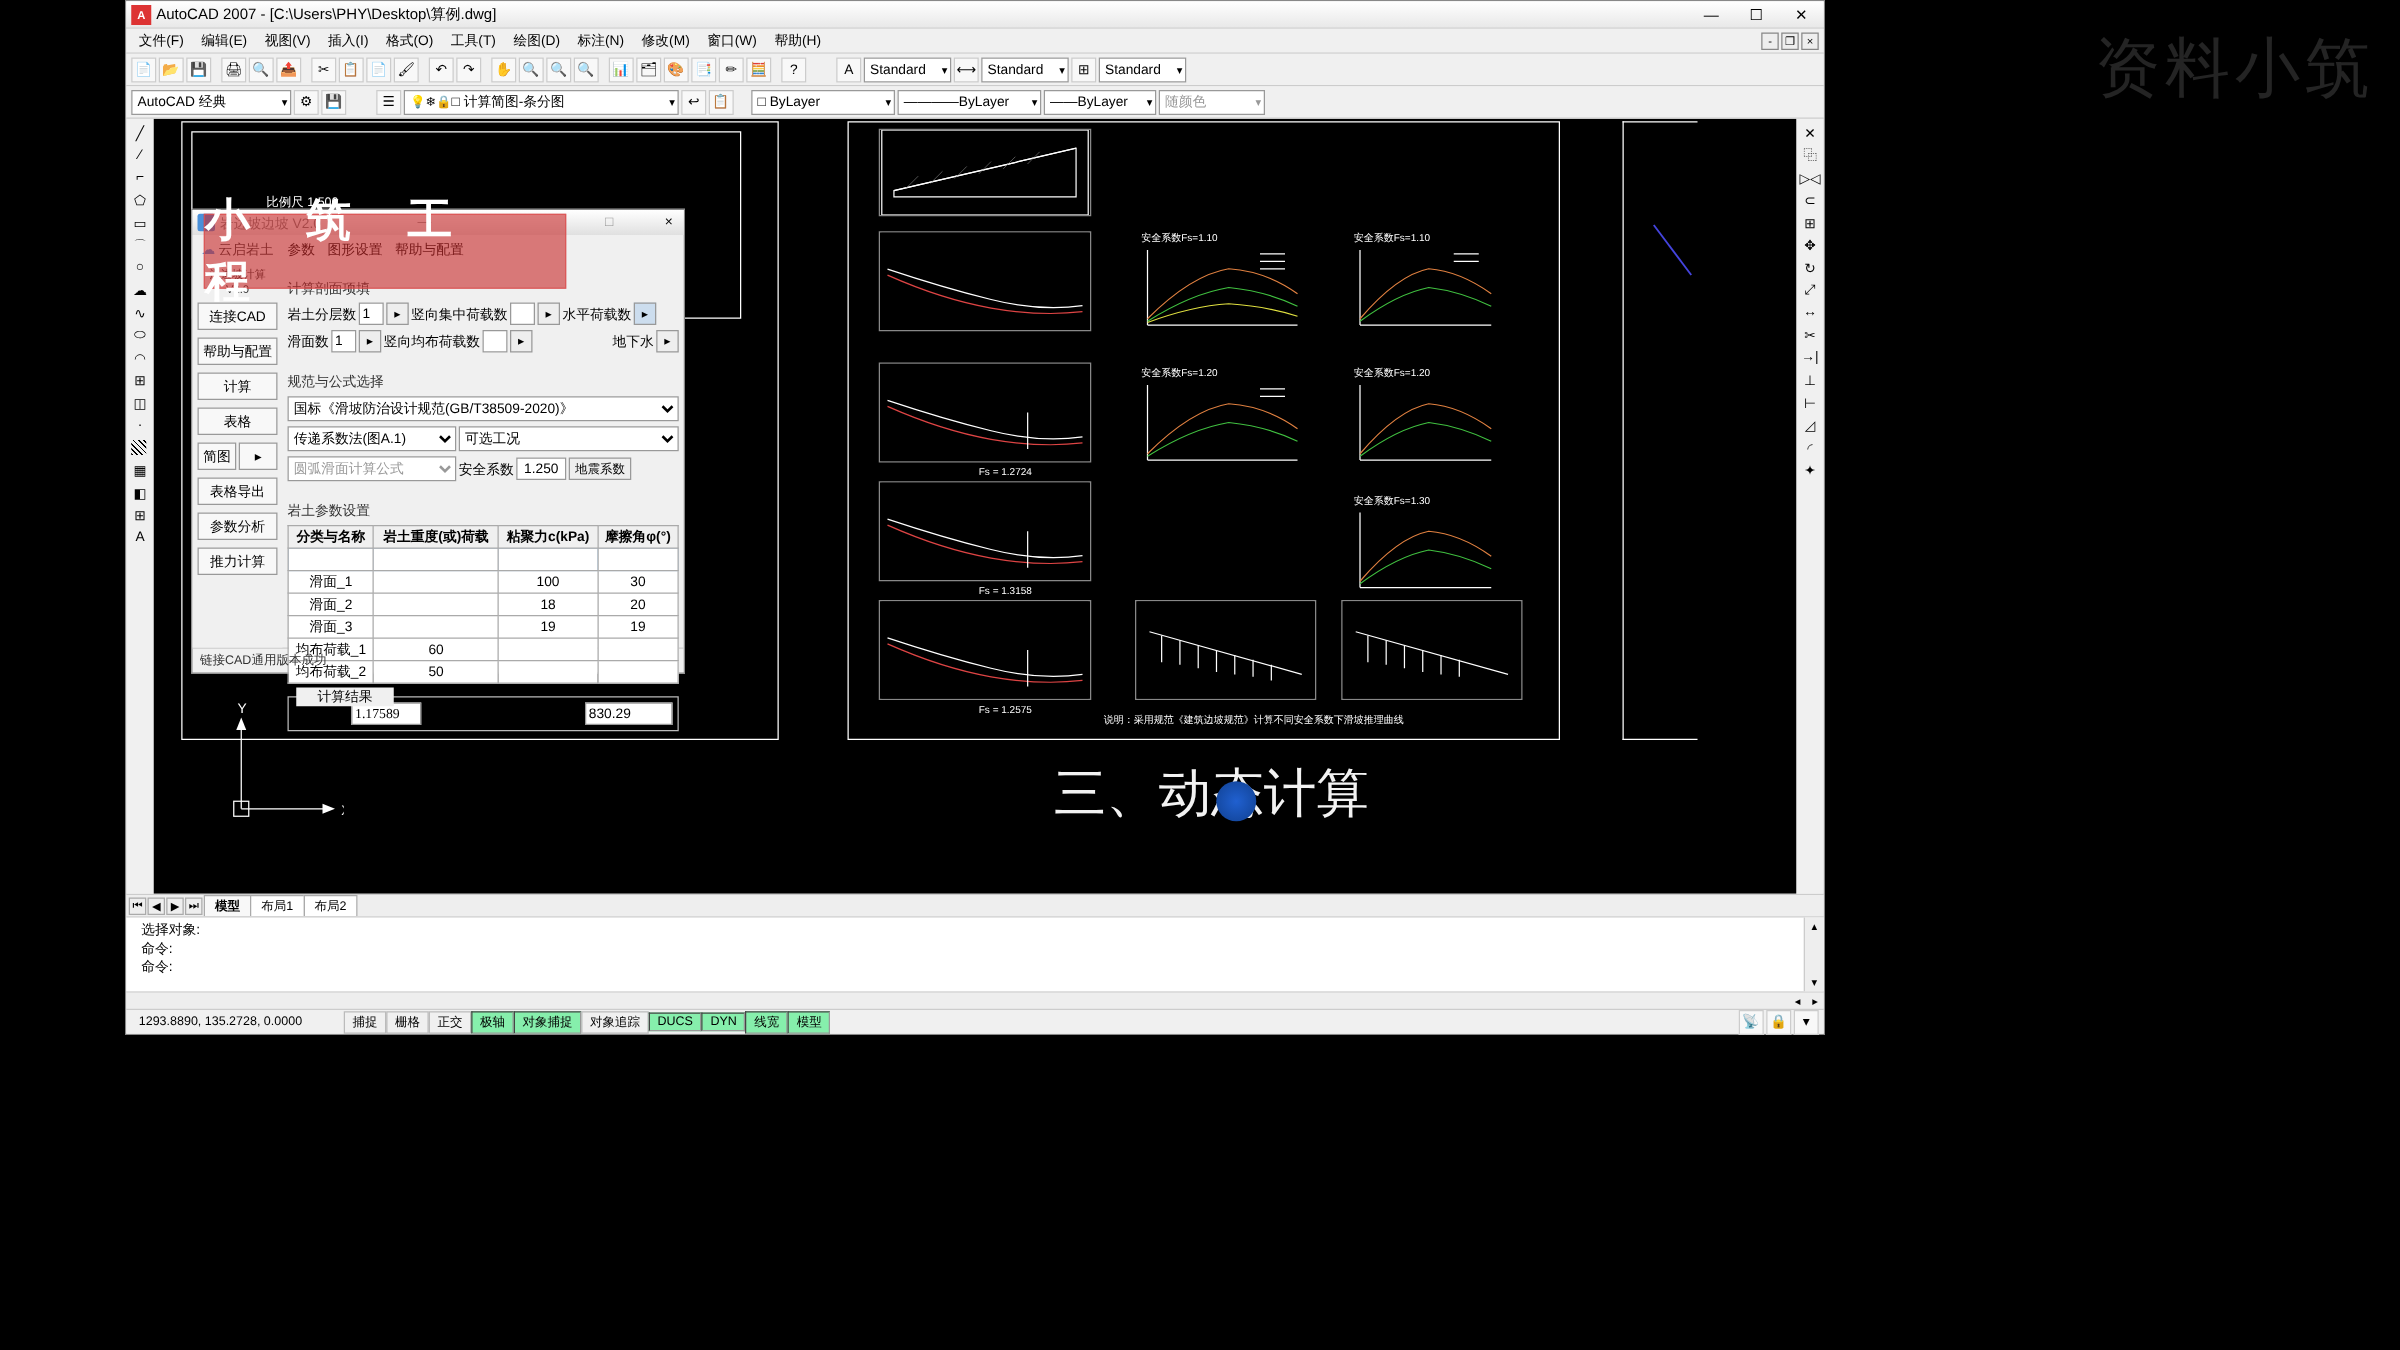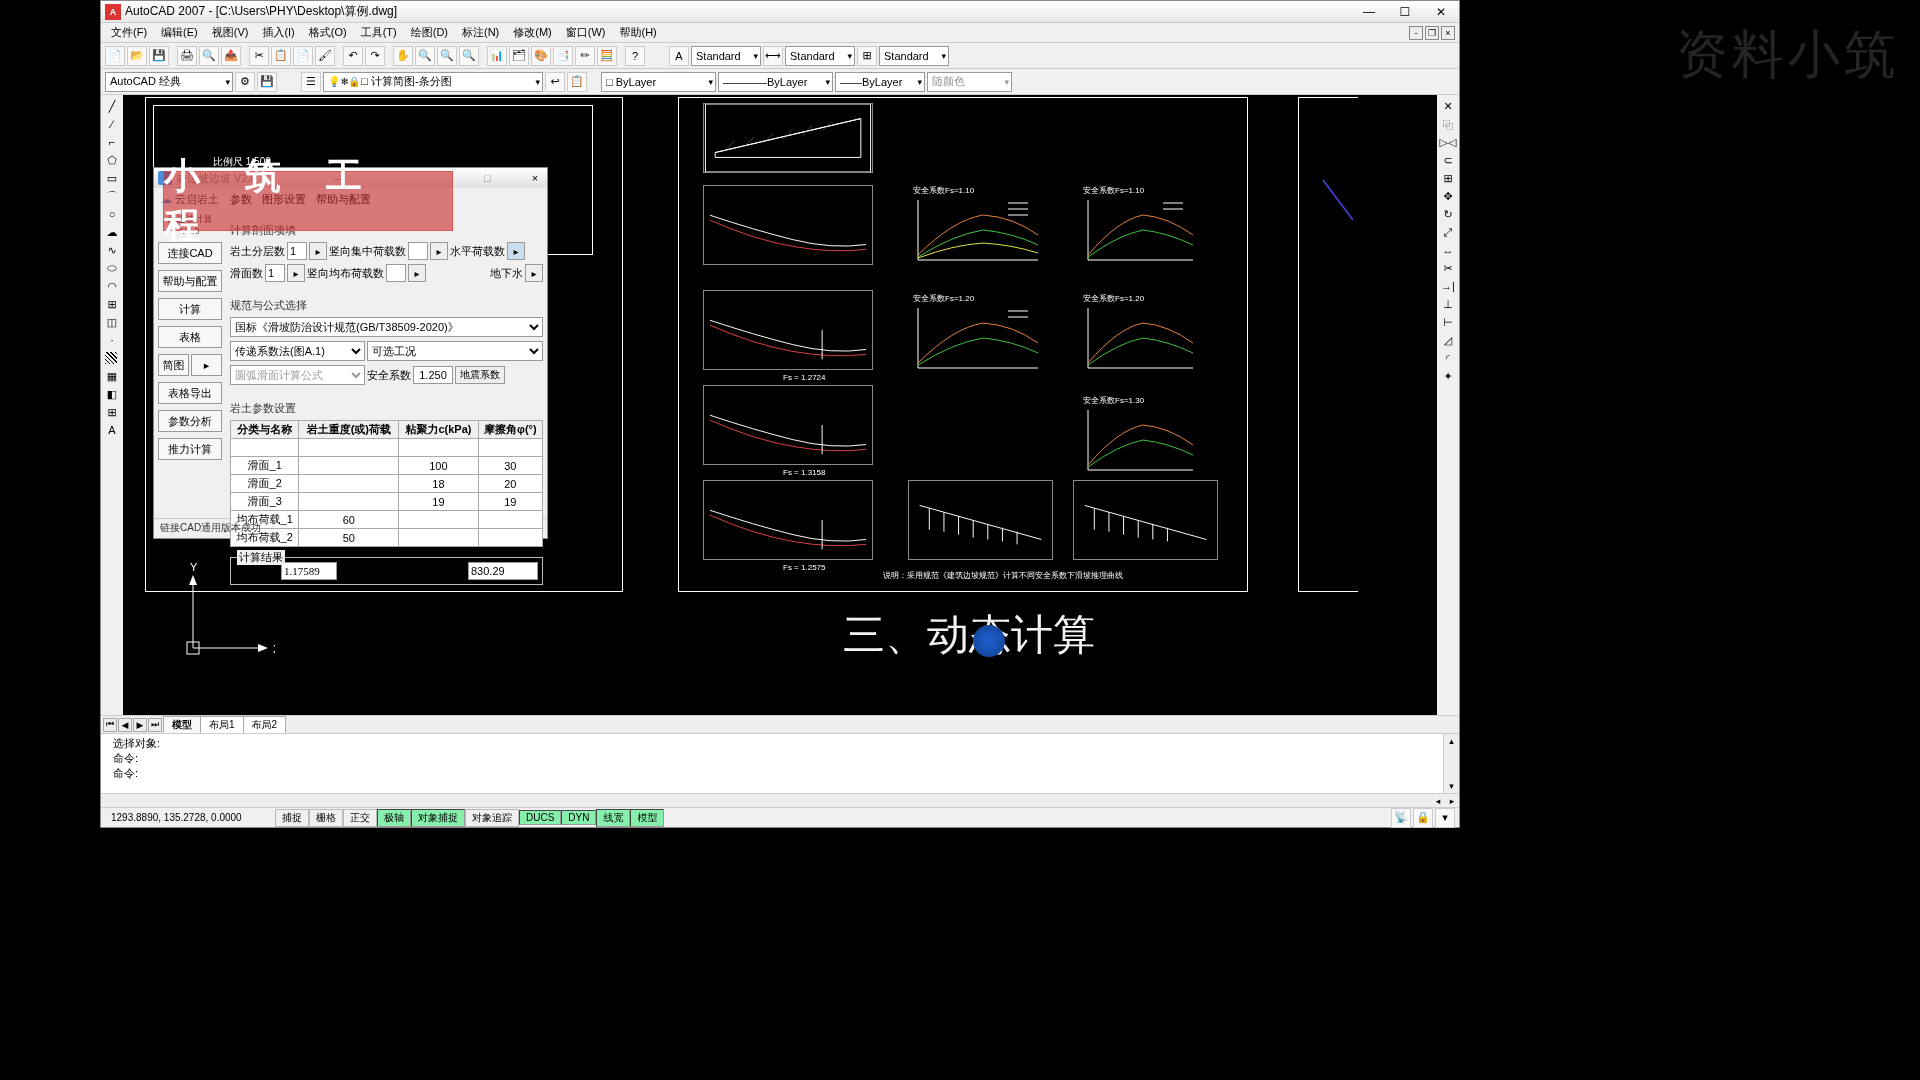--- a/index.html
+++ b/index.html
@@ -42,21 +42,21 @@
 .field-row{display:flex;align-items:center;gap:2px;font-size:11px}
 .field-row label{white-space:nowrap}
 .field-row input[type=text]{border:1px solid #999;height:18px;padding:0 2px;background:#fff}
 .field-row select{border:1px solid #999;height:20px;background:#fff;flex:1}
 .small-btn{width:18px;height:18px;border:1px solid #999;background:#eee;cursor:pointer;font-size:10px}
 .param-table{width:100%;border-collapse:collapse;font-size:10px}
 .param-table th,.param-table td{border:1px solid #aaa;padding:1px 2px;text-align:center;background:#fff}
 .param-table th{background:#f0f0f0}
 .param-table .sel{background:#06c;color:#fff}
 .group-box{border:1px solid #bbb;padding:4px;position:relative;margin-top:6px}
-.group-box .legend{position:absolute;top:-8px;left:6px;background:#f0f0f0;padding:0 2px;font-size:11px}
+.group-box .legend{position:absolute;top:-8px;left:6px;background:#f0f0f0;padding:0 17px;font-size:11px}
 .plugin-status{height:18px;border-top:1px solid #ccc;padding:2px 6px;font-size:10px;color:#333}
 .overlay-text{position:absolute;color:rgba(255,255,255,0.95);font-family:"KaiTi",serif}
 .watermark{position:absolute;right:20px;top:20px;font-size:52px;color:rgba(200,200,200,0.18);font-family:"KaiTi",serif;letter-spacing:4px;z-index:50;pointer-events:none}
 .red-overlay{position:absolute;left:40px;top:76px;width:290px;height:60px;background:rgba(200,40,40,0.6);border:1px solid rgba(220,80,80,0.8);z-index:11;display:flex;align-items:center;justify-content:center;font-family:"SimHei";font-size:36px;color:#fff;letter-spacing:18px;font-weight:bold}
 .ucs-icon{position:absolute;left:32px;bottom:40px;color:#fff}
 .cursor-blue{position:absolute;width:32px;height:32px;border-radius:50%;background:radial-gradient(circle,#2060d0,#104090);z-index:20}
 .tabs-row{height:18px;background:#eee;display:flex;align-items:center;padding:0 2px;border-top:1px solid #ccc}
 .tab{padding:1px 8px;border:1px solid #aaa;background:#fff;margin-right:-1px;font-size:10px;cursor:pointer}
 .tab.active{background:#f8f8f8;font-weight:bold}
 .tab-nav{width:14px;height:14px;border:1px solid #aaa;background:#eee;display:flex;align-items:center;justify-content:center;font-size:9px;cursor:pointer;margin-right:1px}

